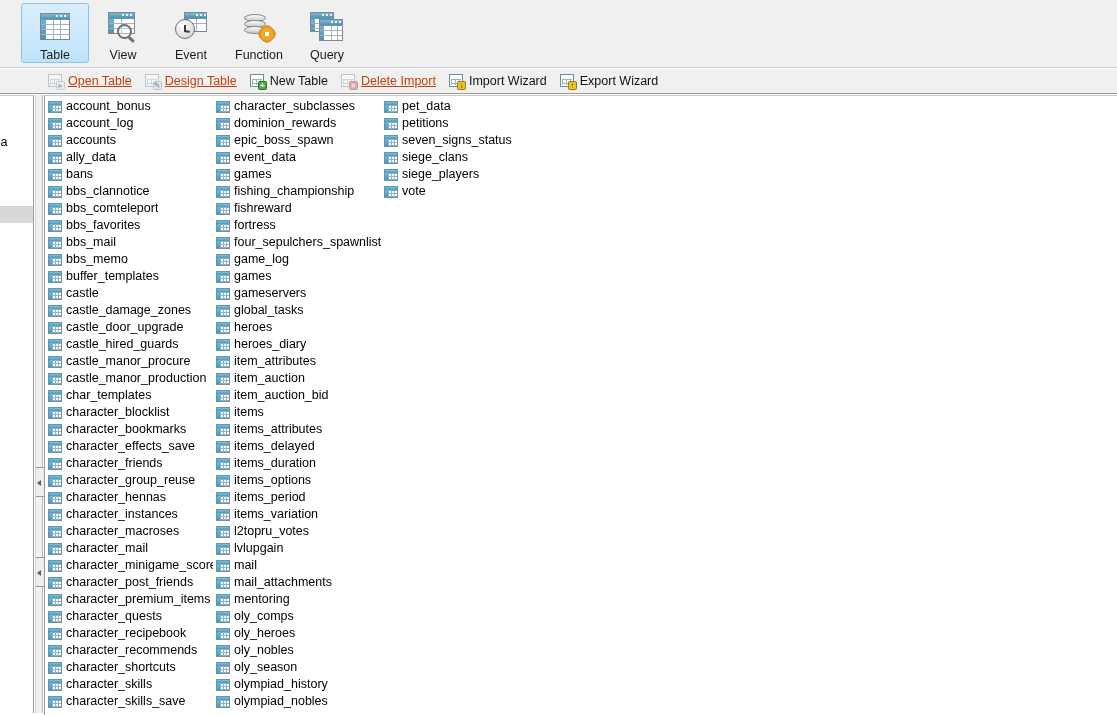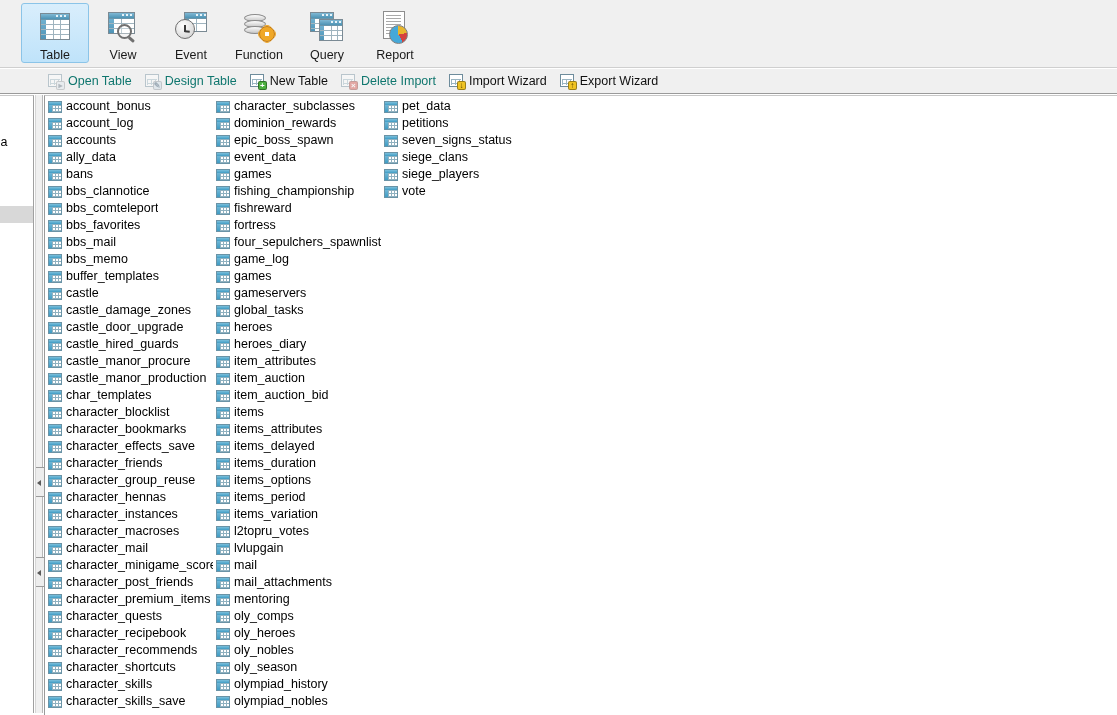--- a/index.html
+++ b/index.html
@@ -252,21 +252,21 @@
     border: 1px solid transparent;
     border-radius: 2px;
     white-space: nowrap;
     cursor: default;
   }
   .sub-btn .lbl {
     font-size: 12.5px;
     line-height: 14px;
     color: #101010;
   }
-  .sub-btn.disabled .lbl { color: #0f766e; }
+  .sub-btn.disabled .lbl { color: #c2410c; text-decoration: underline; }
   .sub-btn.disabled .micro-icon { opacity: 0.42; }
 
   .micro-icon {
     position: relative;
     width: 16px; height: 15px;
     flex: 0 0 16px;
   }
   .micro-icon .mwin {
     position: absolute;
     left: 0; top: 0;
@@ -533,35 +533,20 @@
           <div class="grid-r" style="top:4px;"></div>
           <div class="grid-r" style="top:9px;"></div>
           <div class="grid-l" style="left:11px;"></div>
           <div class="grid-l" style="left:17px;"></div>
         </div>
       </div>
     </div>
     <div class="tb-label">Query</div>
   </div>
 
-  <div class="tb-btn">
-    <div class="tb-icon">
-      <div class="doc" style="left:6px;top:2px;width:22px;height:28px;">
-        <div class="line" style="top:3px"></div>
-          <div class="line" style="top:6px"></div>
-        <div class="line" style="top:9px"></div>
-          <div class="line" style="top:12px"></div>
-        <div class="line" style="top:15px"></div>
-          <div class="line" style="top:18px"></div>
-        <div class="line" style="top:21px"></div>
-      </div>
-      <div class="pie" style="left:12px;top:16px;width:19px;height:19px;"></div>
-    </div>
-    <div class="tb-label">Report</div>
-  </div>
 
 
 
 </div>
 
 <div class="sub-toolbar">
 
   <div class="sub-btn disabled">
     <span class="micro-icon">
       <span class="mwin"><span class="mt"></span><span class="mg"></span></span>

